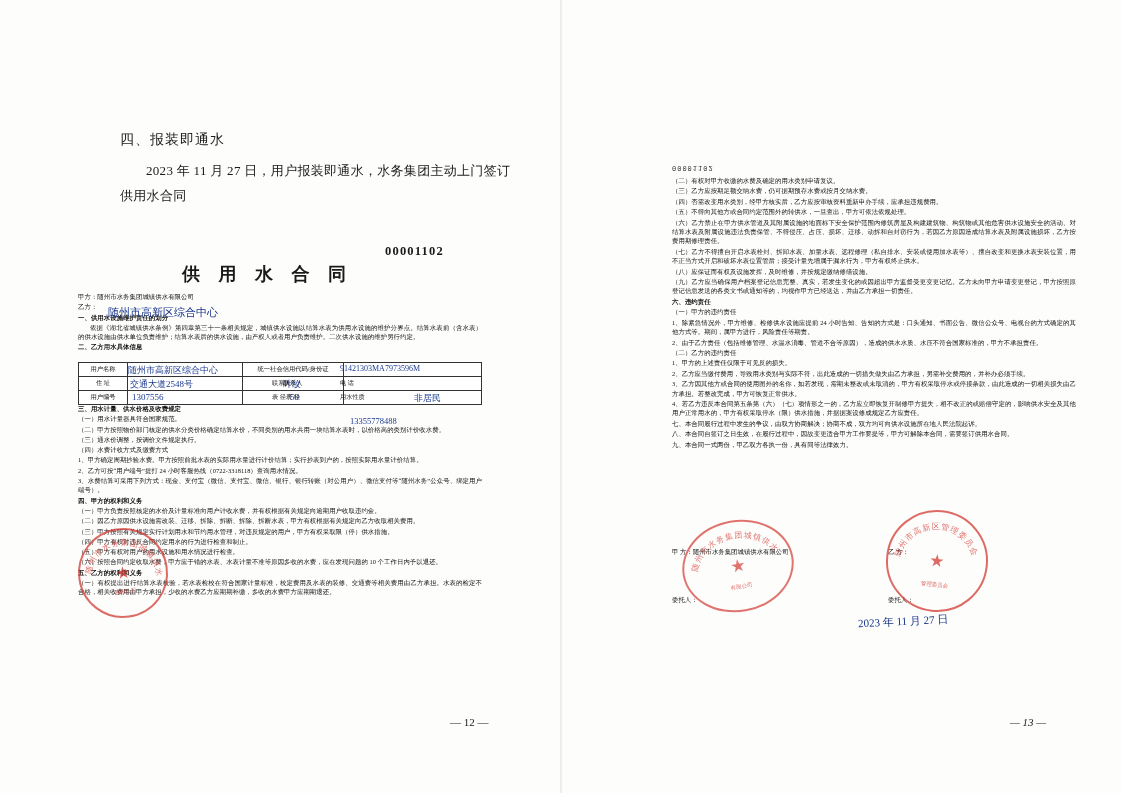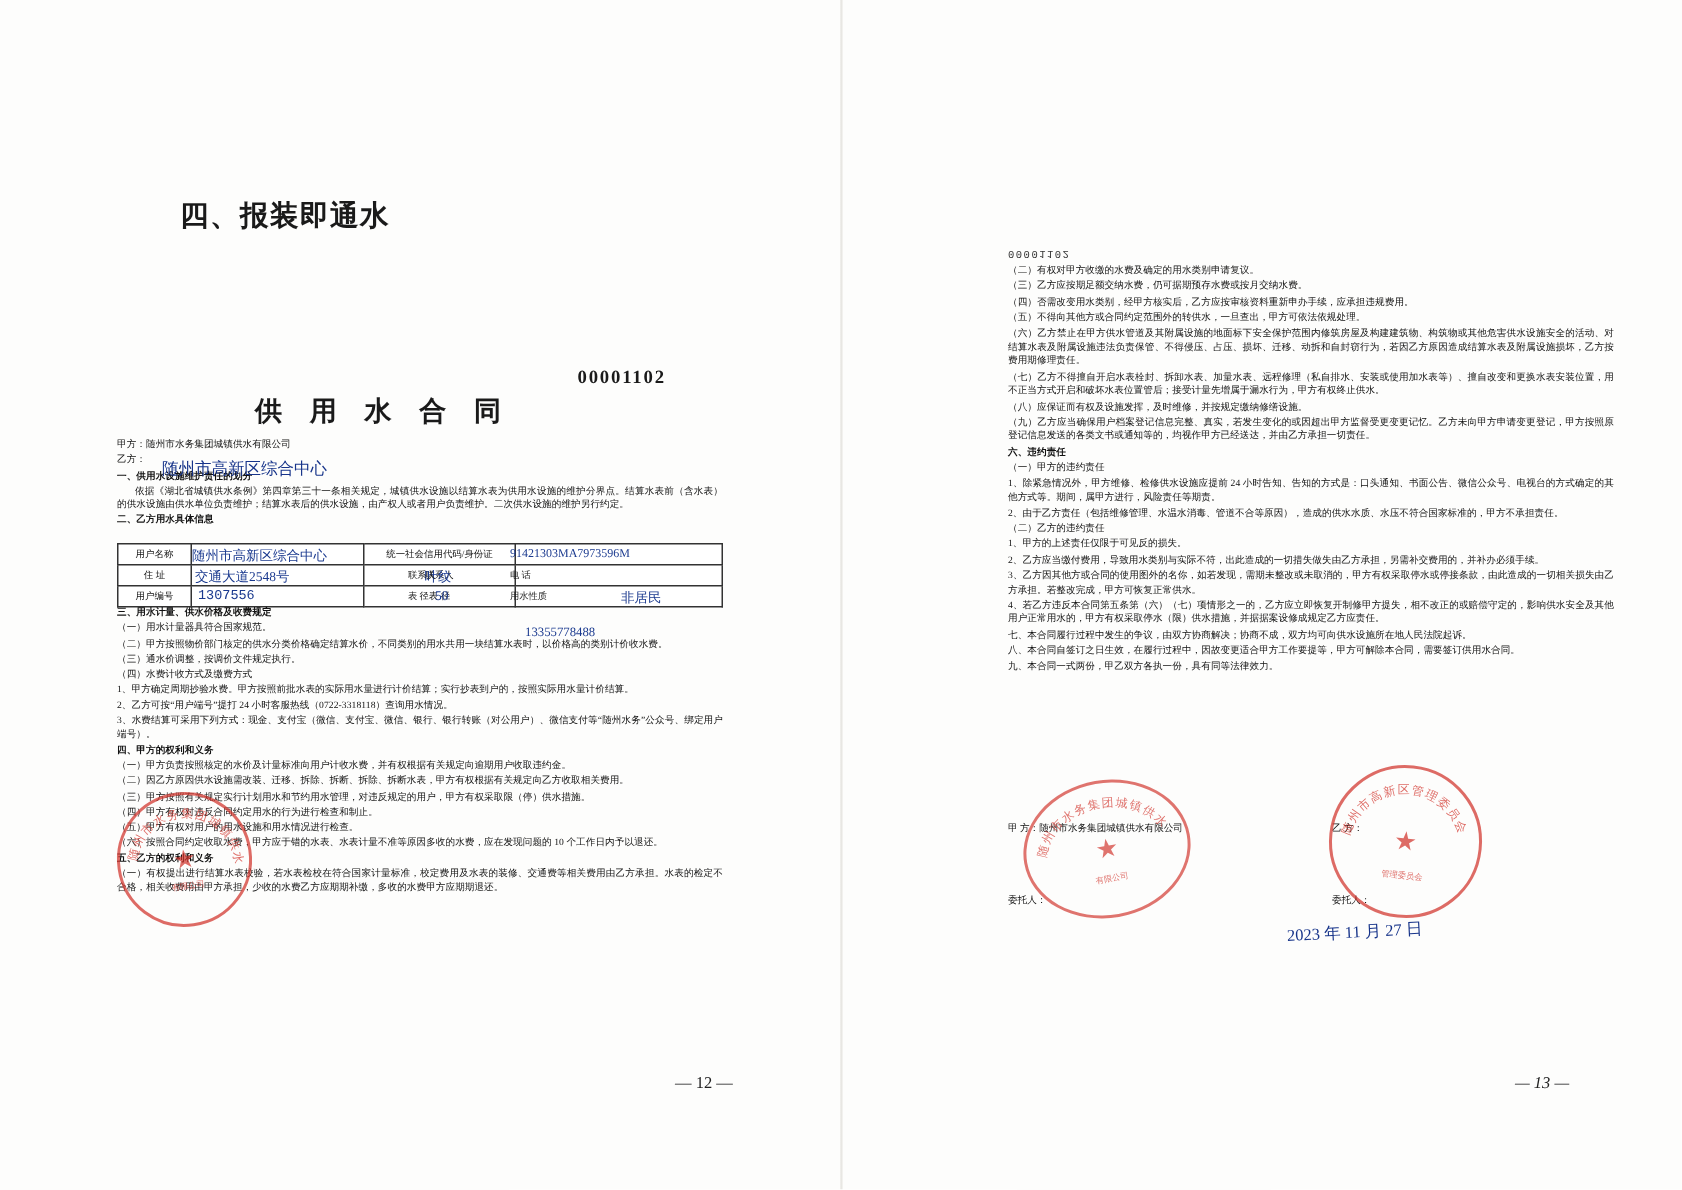--- a/index.html
+++ b/index.html
@@ -22,35 +22,35 @@
     position:absolute;left:560px;top:0;width:561px;height:793px;
     background:#fdfdfc;
   }
   .gutter{
     position:absolute;left:560px;top:0;width:2px;height:793px;
     background:linear-gradient(to right,#f2f1ee,#e8e7e3,#f7f6f4);
   }
 
   .sec-head{
     position:absolute;left:120px;top:131px;
-    font-size:19px;font-weight:bold;letter-spacing:1px;
+    font-size:14px;font-weight:normal;letter-spacing:1px;
   }
   .para1{
     position:absolute;left:120px;top:158px;width:400px;
     font-size:13px;line-height:25px;text-indent:26px;
     letter-spacing:0.3px;
   }
 
   .docno{
     position:absolute;left:385px;top:244px;
     font-size:12.5px;font-weight:bold;font-family:"Liberation Serif",serif;
     letter-spacing:1.2px;
   }
   .contract-title{
-    position:absolute;left:4px;top:262px;width:503px;text-align:center;
+    position:absolute;left:16px;top:262px;width:503px;text-align:center;
     font-size:18px;font-weight:bold;letter-spacing:7px;
   }
 
   .contract-body{
     position:absolute;left:78px;top:292px;width:404px;
     font-size:6.4px;line-height:9.3px;color:#111;
     letter-spacing:0.05px;
     text-align:justify;
   }
   .contract-body p{margin:0 0 1px 0;}
@@ -143,20 +143,21 @@
 </head>
 <body>
 
 <div class="page">
 
   <div class="left-page"></div>
   <div class="right-page"></div>
   <div class="gutter"></div>
 
   <div class="sec-head">四、报装即通水</div>
+  <div class="para1">2023 年 11 月 27 日，用户报装即通水，水务集团主动上门签订供用水合同</div>
 
   <div class="docno">00001102</div>
   <div class="contract-title">供 用 水 合 同</div>
 
   <div class="contract-body">
     <p>甲方：随州市水务集团城镇供水有限公司</p>
     <p>乙方：</p>
     <p class="cb-head">一、供用水设施维护责任的划分</p>
     <p class="cb-indent">依据《湖北省城镇供水条例》第四章第三十一条相关规定，城镇供水设施以结算水表为供用水设施的维护分界点。结算水表前（含水表）的供水设施由供水单位负责维护；结算水表后的供水设施，由产权人或者用户负责维护。二次供水设施的维护另行约定。</p>
     <p class="cb-head">二、乙方用水具体信息</p>
@@ -185,21 +186,21 @@
       <td class="ft-val"></td>
     </tr>
   </tbody>
     </table>
 
   <div class="hand" style="left:128px;top:364px;">随州市高新区综合中心</div>
   <div class="hand" style="left:340px;top:364px;font-size:8px;">91421303MA7973596M</div>
   <div class="hand" style="left:130px;top:378px;">交通大道2548号</div>
   <div class="hand" style="left:283px;top:378px;">叶纹</div>
   <div class="hand" style="left:350px;top:378px;font-size:8.5px;margin-top:38px;">13355778488</div>
-  <div class="hand" style="left:132px;top:392px;font-family:Liberation Mono, monospace;">1307556</div>
+  <div class="hand" style="left:132px;top:392px;">1307556</div>
   <div class="hand" style="left:290px;top:392px;">50</div>
   <div class="hand" style="left:414px;top:392px;">非居民</div>
 
   <div style="position:absolute;left:272px;top:379px;font-size:6.2px;">联系人</div>
   <div style="position:absolute;left:340px;top:379px;font-size:6.2px;">电  话</div>
   <div style="position:absolute;left:272px;top:393px;font-size:6.2px;">表  径</div>
   <div style="position:absolute;left:340px;top:393px;font-size:6.2px;">用水性质</div>
 
   <div class="contract-body" style="top:404px;">
     <p class="cb-head">三、用水计量、供水价格及收费规定</p>

